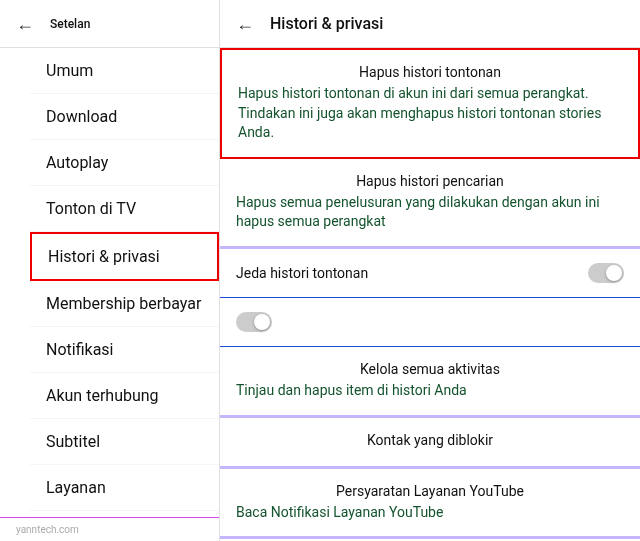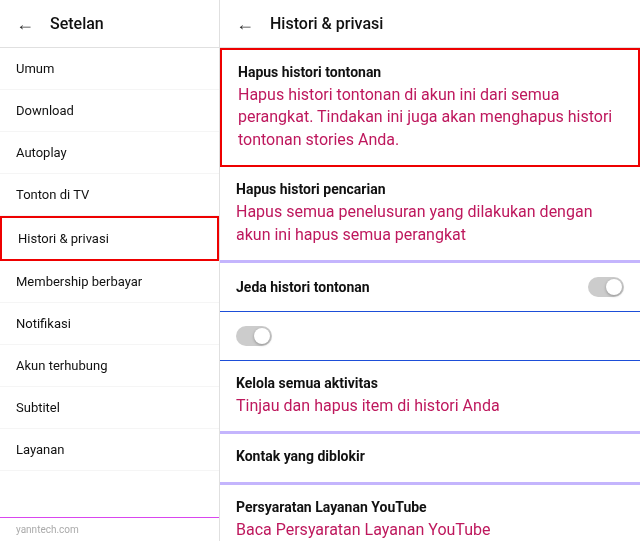--- a/index.html
+++ b/index.html
@@ -32,35 +32,36 @@
       border-bottom: 1px solid #e0e0e0;
       height: 48px;
     }
     .back-arrow {
       font-size: 18px;
       color: #333;
       margin-right: 16px;
       cursor: pointer;
     }
     .panel-title {
-      font-size: 16px;
+      font-size: 12px;
       font-weight: 500;
       color: #111;
     }
     .nav-list {
       list-style: none;
       flex: 1;
       overflow-y: auto;
     }
     .nav-item {
       padding: 13px 16px;
-      font-size: 13px;
+      font-size: 16px;
       color: #111;
       cursor: pointer;
       border-bottom: 1px solid #f5f5f5;
+      margin-left: 30px;
     }
     .nav-item.active {
       border: 2px solid #e00;
       color: #111;
     }
     .left-footer {
       padding: 6px 16px;
       font-size: 10px;
       color: #aaa;
       border-top: 1px solid #d946ef;
@@ -92,27 +93,28 @@
     .setting-item {
       padding: 14px 16px;
       border-bottom: 3px solid #c4b5fd;
       cursor: pointer;
     }
     .setting-item.highlighted {
       border: 2px solid #e00;
     }
     .setting-item-title {
       font-size: 14px;
-      font-weight: 700;
+      font-weight: 400;
       color: #111;
       margin-bottom: 4px;
+      text-align: center;
     }
     .setting-item-desc {
-      font-size: 16px;
-      color: #be185d;
+      font-size: 14px;
+      color: #14532d;
       line-height: 1.4;
     }
     .setting-item-row {
       display: flex;
       align-items: center;
       justify-content: space-between;
       padding: 14px 16px;
       border-bottom: 1px solid #1d4ed8;
       cursor: pointer;
     }
@@ -195,18 +197,18 @@
         <div class="setting-item-title">Kelola semua aktivitas</div>
         <div class="setting-item-desc">Tinjau dan hapus item di histori Anda</div>
       </div>
 
       <div class="setting-item">
         <div class="setting-item-title">Kontak yang diblokir</div>
       </div>
 
       <div class="setting-item">
         <div class="setting-item-title">Persyaratan Layanan YouTube</div>
-        <div class="setting-item-desc">Baca Persyaratan Layanan YouTube</div>
+        <div class="setting-item-desc">Baca Notifikasi Layanan YouTube</div>
       </div>
 
     </div>
   </div>
 </div>
 
 </body></html>

